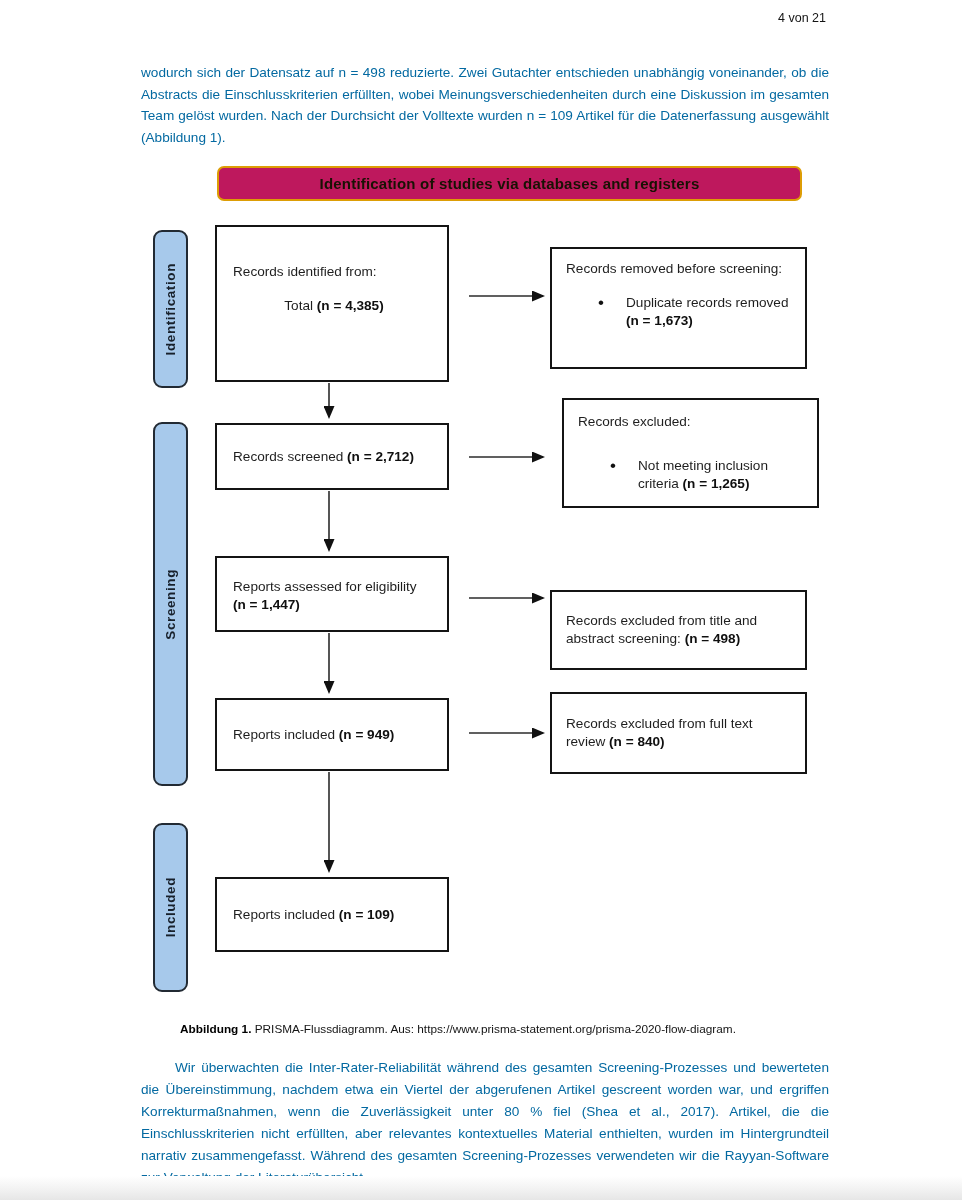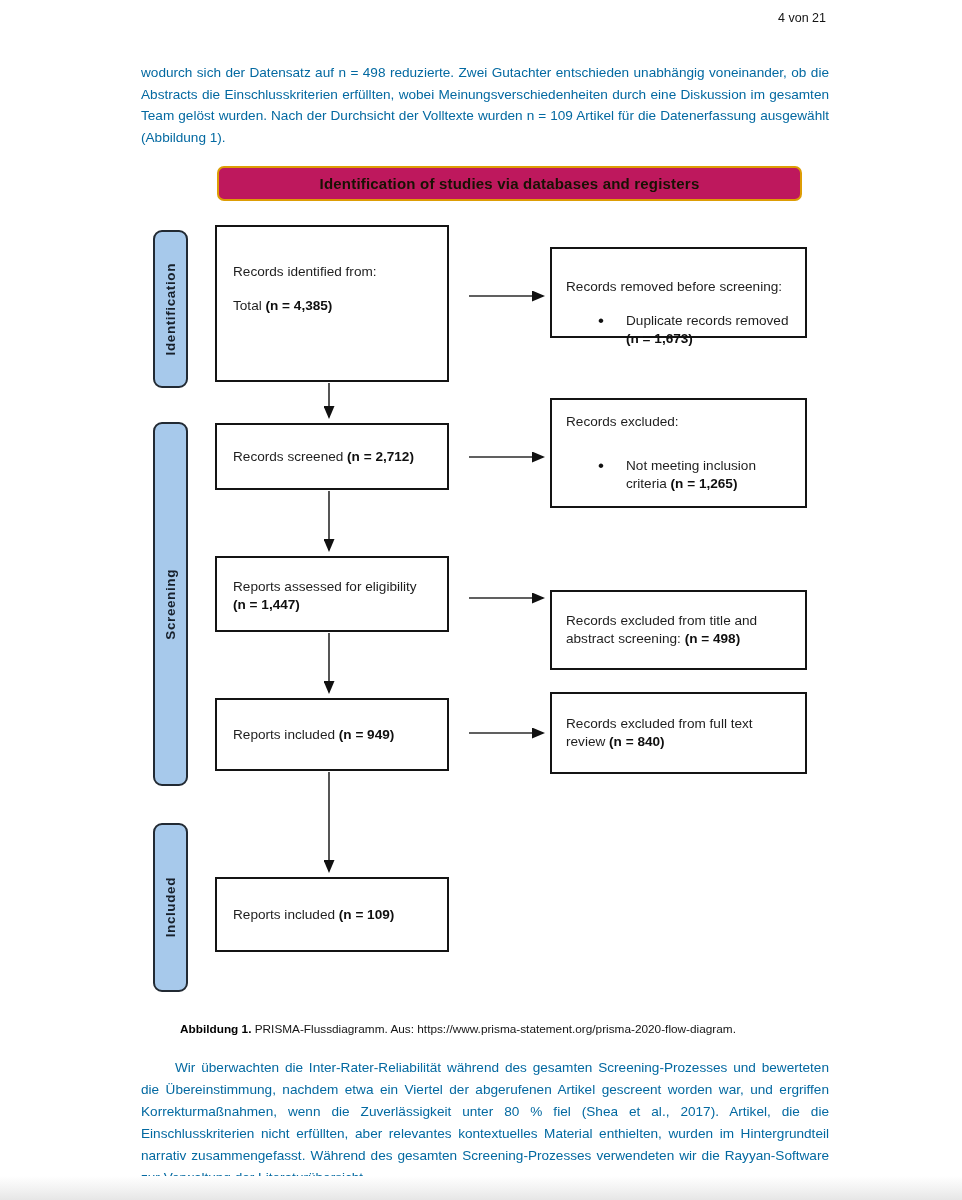--- a/index.html
+++ b/index.html
@@ -76,36 +76,36 @@
   .fbox b { color: #0f0f0f; }
   .col-left  { left: 215px; width: 234px; }
   .col-right { left: 550px; width: 257px; }
 
   .box-identified { top: 225px; height: 157px; padding: 36px 12px 12px 16px; }
   .box-screened   { top: 423px; height: 67px; display: flex; align-items: center; padding: 0 14px 0 16px; }
   .box-eligibility{ top: 556px; height: 76px; display: flex; flex-direction: column; justify-content: center; padding: 3px 14px 0 16px; }
   .box-reports949 { top: 698px; height: 73px; display: flex; align-items: center; padding: 0 14px 0 16px; }
   .box-final      { top: 877px; height: 75px; display: flex; align-items: center; padding: 0 14px 0 16px; }
 
-  .box-removed    { top: 247px; height: 91px; padding: 29px 12px 0 14px; }
-  .box-excluded   { top: 398px; height: 110px; padding: 13px 12px 12px 14px; }
+  .box-removed    { top: 247px; height: 122px; padding: 11px 12px 0 14px; }
+  .box-excluded   { top: 398px; height: 110px; padding: 13px 12px 12px 14px; margin-left: 12px; }
   .box-excl-title { top: 560px; height: 80px; display: flex; flex-direction: column; justify-content: center; padding: 0 12px 0 14px; margin-top: 30px; }
   .box-excl-full  { top: 692px; height: 82px; display: flex; flex-direction: column; justify-content: center; padding: 0 12px 0 14px; }
 
   ul.bullets { list-style: none; margin: 3px 0 0 0; padding: 0 0 0 42px; }
   ul.bullets li { position: relative; padding-left: 30px; margin-top: 1px; }
   ul.bullets li::before {
     content: "\2022";
     position: absolute; left: 0; top: -2px;
     font-size: 17px; color: #111;
   }
   .col-right ul.bullets { padding-left: 32px; margin-top: 16px; }
   .col-right ul.bullets li { padding-left: 28px; }
   .box-excluded ul.bullets { margin-top: 26px; }
-  .total-line { margin-top: 16px; }
+  .total-line { margin-top: 16px; text-align: center; }
 
   svg.arrows { position: absolute; left: 0; top: 0; width: 962px; height: 1200px; pointer-events: none; }
 
   .figure-caption {
     position: absolute;
     left: 180px; top: 1022px;
     width: 600px;
     font-size: 11.8px;
     color: #141414;
   }

